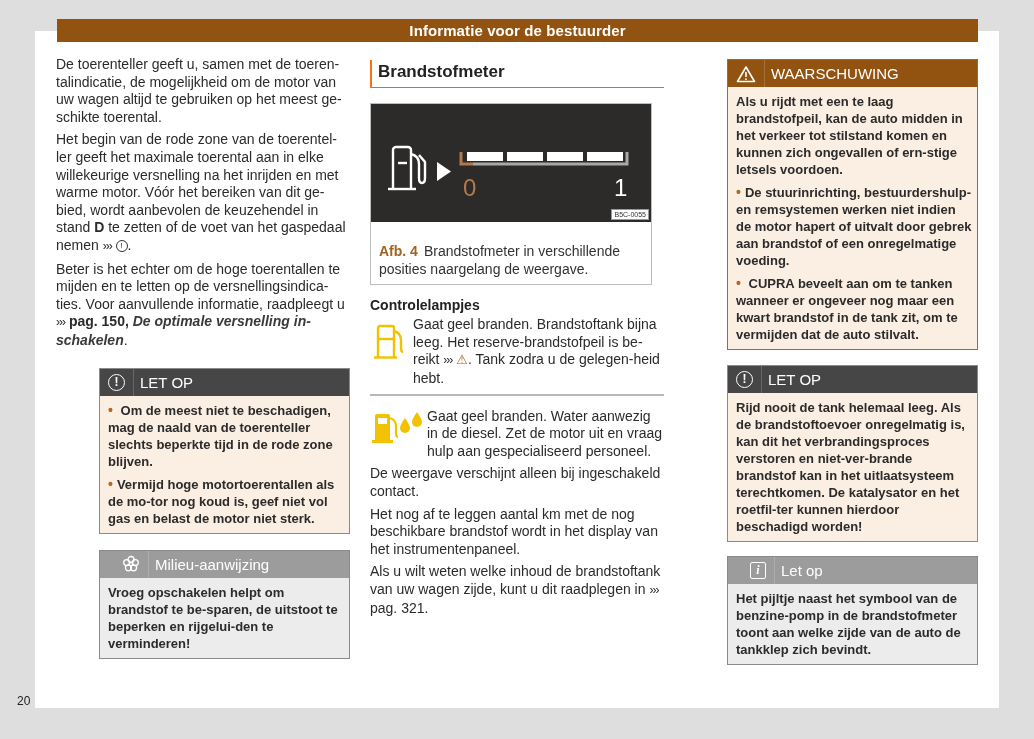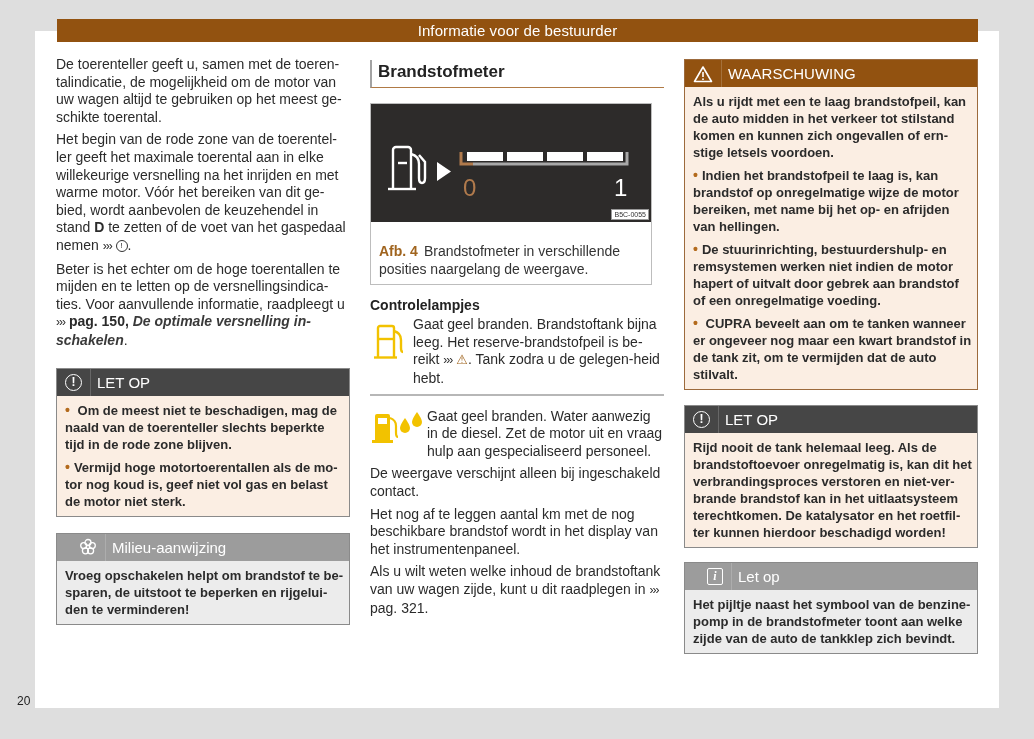--- a/index.html
+++ b/index.html
@@ -1,47 +1,47 @@
 <!DOCTYPE html>
 <html><head>
 <meta charset="utf-8">
 <style>
   * { box-sizing: border-box; margin: 0; padding: 0; }
   html, body { width: 1034px; height: 739px; background: #dedede; overflow: hidden; }
   body { position: relative; font-family: "Liberation Sans", "DejaVu Sans", sans-serif; color: #2a2a2a; }
   .page { position: absolute; left: 35px; top: 31px; width: 964px; height: 677px; background: #ffffff; }
   .header-bar { position: absolute; left: 57px; top: 19px; width: 921px; height: 23px; background: #925210; color: #fff;
-    font-size: 15px; font-weight: normal; text-align: center; line-height: 23px; letter-spacing: 0.1px; }
+    font-size: 15px; font-weight: bold; text-align: center; line-height: 23px; letter-spacing: 0.1px; }
   .page-number { position: absolute; left: 17px; top: 694px; font-size: 12px; color: #222; }
 
   .col { position: absolute; top: 56px; }
   .col1 { left: 56px; width: 294px; }
   .col2 { left: 370px; width: 294px; }
   .col3 { left: 684px; width: 294px; }
 
   p.body { font-size: 14px; line-height: 17.6px; margin-bottom: 5px; color: #2b2b2b; }
   p.body b { font-weight: bold; }
   p.body i.ref { font-style: italic; font-weight: bold; color: #3a3a3a; }
   .arrows { letter-spacing: -1px; font-size: 12px; }
 
-  .box { border: 1px solid #8a8a8a; margin-bottom: 12px; }
+  .box { border: 1px solid #8a8a8a; margin-bottom: 12px; margin-left: 43px; }
   .box-head { height: 27px; line-height: 27px; font-size: 15px; color: #fff; padding-left: 8px; display: flex; align-items: center; gap: 6px; }
   .box-head .sep { display: inline-block; width: 1px; height: 27px; background: rgba(255,255,255,0.18); margin-left: 2px; }
   .head-dark { background: #464646; }
   .head-brown { background: #925210; }
   .head-grey { background: #9c9c9c; padding-left: 22px; }
   .box-body { padding: 6px 4px 6px 8px; font-size: 13px; line-height: 17px; font-weight: bold; color: #2b2b2b; }
   .body-cream { background: #fbeee3; }
   .body-grey { background: #ececec; }
   .box-body p { margin-bottom: 6px; }
   .box-body p:last-child { margin-bottom: 0; }
   .bullet { color: #b36a1c; font-size: 14px; margin-right: 4px; }
   .box.brown { border-color: #9c6a3c; }
 
-  .section-title { font-size: 17px; font-weight: bold; color: #222; border-left: 2px solid #a3a3a3; border-bottom: 1px solid #b07a45; padding: 2px 0 4px 6px; margin-bottom: 15px; height: 28px; }
+  .section-title { font-size: 17px; font-weight: bold; color: #222; border-left: 2px solid #f97316; border-bottom: 1px solid #b07a45; padding: 2px 0 4px 6px; margin-bottom: 15px; height: 28px; }
 
   .figure { border: 1px solid #bdbdbd; width: 282px; margin-bottom: 12px; }
   .fig-img { position: relative; width: 280px; height: 118px; background: #2d2b2a; }
   .fig-code { position: absolute; right: 2px; bottom: 2px; background: #fff; color: #333; font-size: 7px; padding: 0 2px; line-height: 9px; border: 1px solid #999; }
   .fig-caption { padding: 21px 8px 6px 8px; font-size: 14px; line-height: 17.6px; color: #333; }
   .fig-caption .afb { color: #a0641e; font-weight: bold; margin-right: 6px; }
 
   .sub-title { font-size: 14px; font-weight: bold; margin-bottom: 3px; color: #222; }
   .lamp { position: relative; font-size: 14px; line-height: 17.6px; color: #2b2b2b; }
   .lamp .lamp-icon { position: absolute; left: 0; top: 3px; }
@@ -185,21 +185,20 @@
       <svg width="20" height="18" viewBox="0 0 20 18">
         <path d="M10 2 L18.5 16.5 H1.5 Z" fill="none" stroke="#fff" stroke-width="1.6" stroke-linejoin="round"></path>
         <line x1="10" y1="7" x2="10" y2="12" stroke="#fff" stroke-width="1.6"></line>
         <circle cx="10" cy="14.2" r="0.9" fill="#fff"></circle>
       </svg>
       <span class="sep"></span>
       <span>WAARSCHUWING</span>
     </div>
     <div class="box-body body-cream">
       <p>Als u rijdt met een te laag brandstofpeil, kan de auto midden in het verkeer tot stilstand komen en kunnen zich ongevallen of ern-stige letsels voordoen.</p>
-      <p><span class="bullet">•</span><span>Indien het brandstofpeil te laag is, kan brandstof op onregelmatige wijze de motor bereiken, met name bij het op- en afrijden van hellingen.</span></p>
       <p><span class="bullet">•</span><span>De stuurinrichting, bestuurdershulp- en remsystemen werken niet indien de motor hapert of uitvalt door gebrek aan brandstof of een onregelmatige voeding.</span></p>
       <p><span class="bullet">•</span> <span>CUPRA beveelt aan om te tanken wanneer er ongeveer nog maar een kwart brandstof in de tank zit, om te vermijden dat de auto stilvalt.</span></p>
     </div>
   </div>
 
   <div class="box" style="margin-top:15px;">
     <div class="box-head head-dark">
       <span style="display:inline-block;width:17px;height:17px;border:1.6px solid #fff;border-radius:50%;font-size:12px;line-height:14px;text-align:center;font-weight:bold;">!</span>
       <span class="sep"></span>
       <span>LET OP</span>

